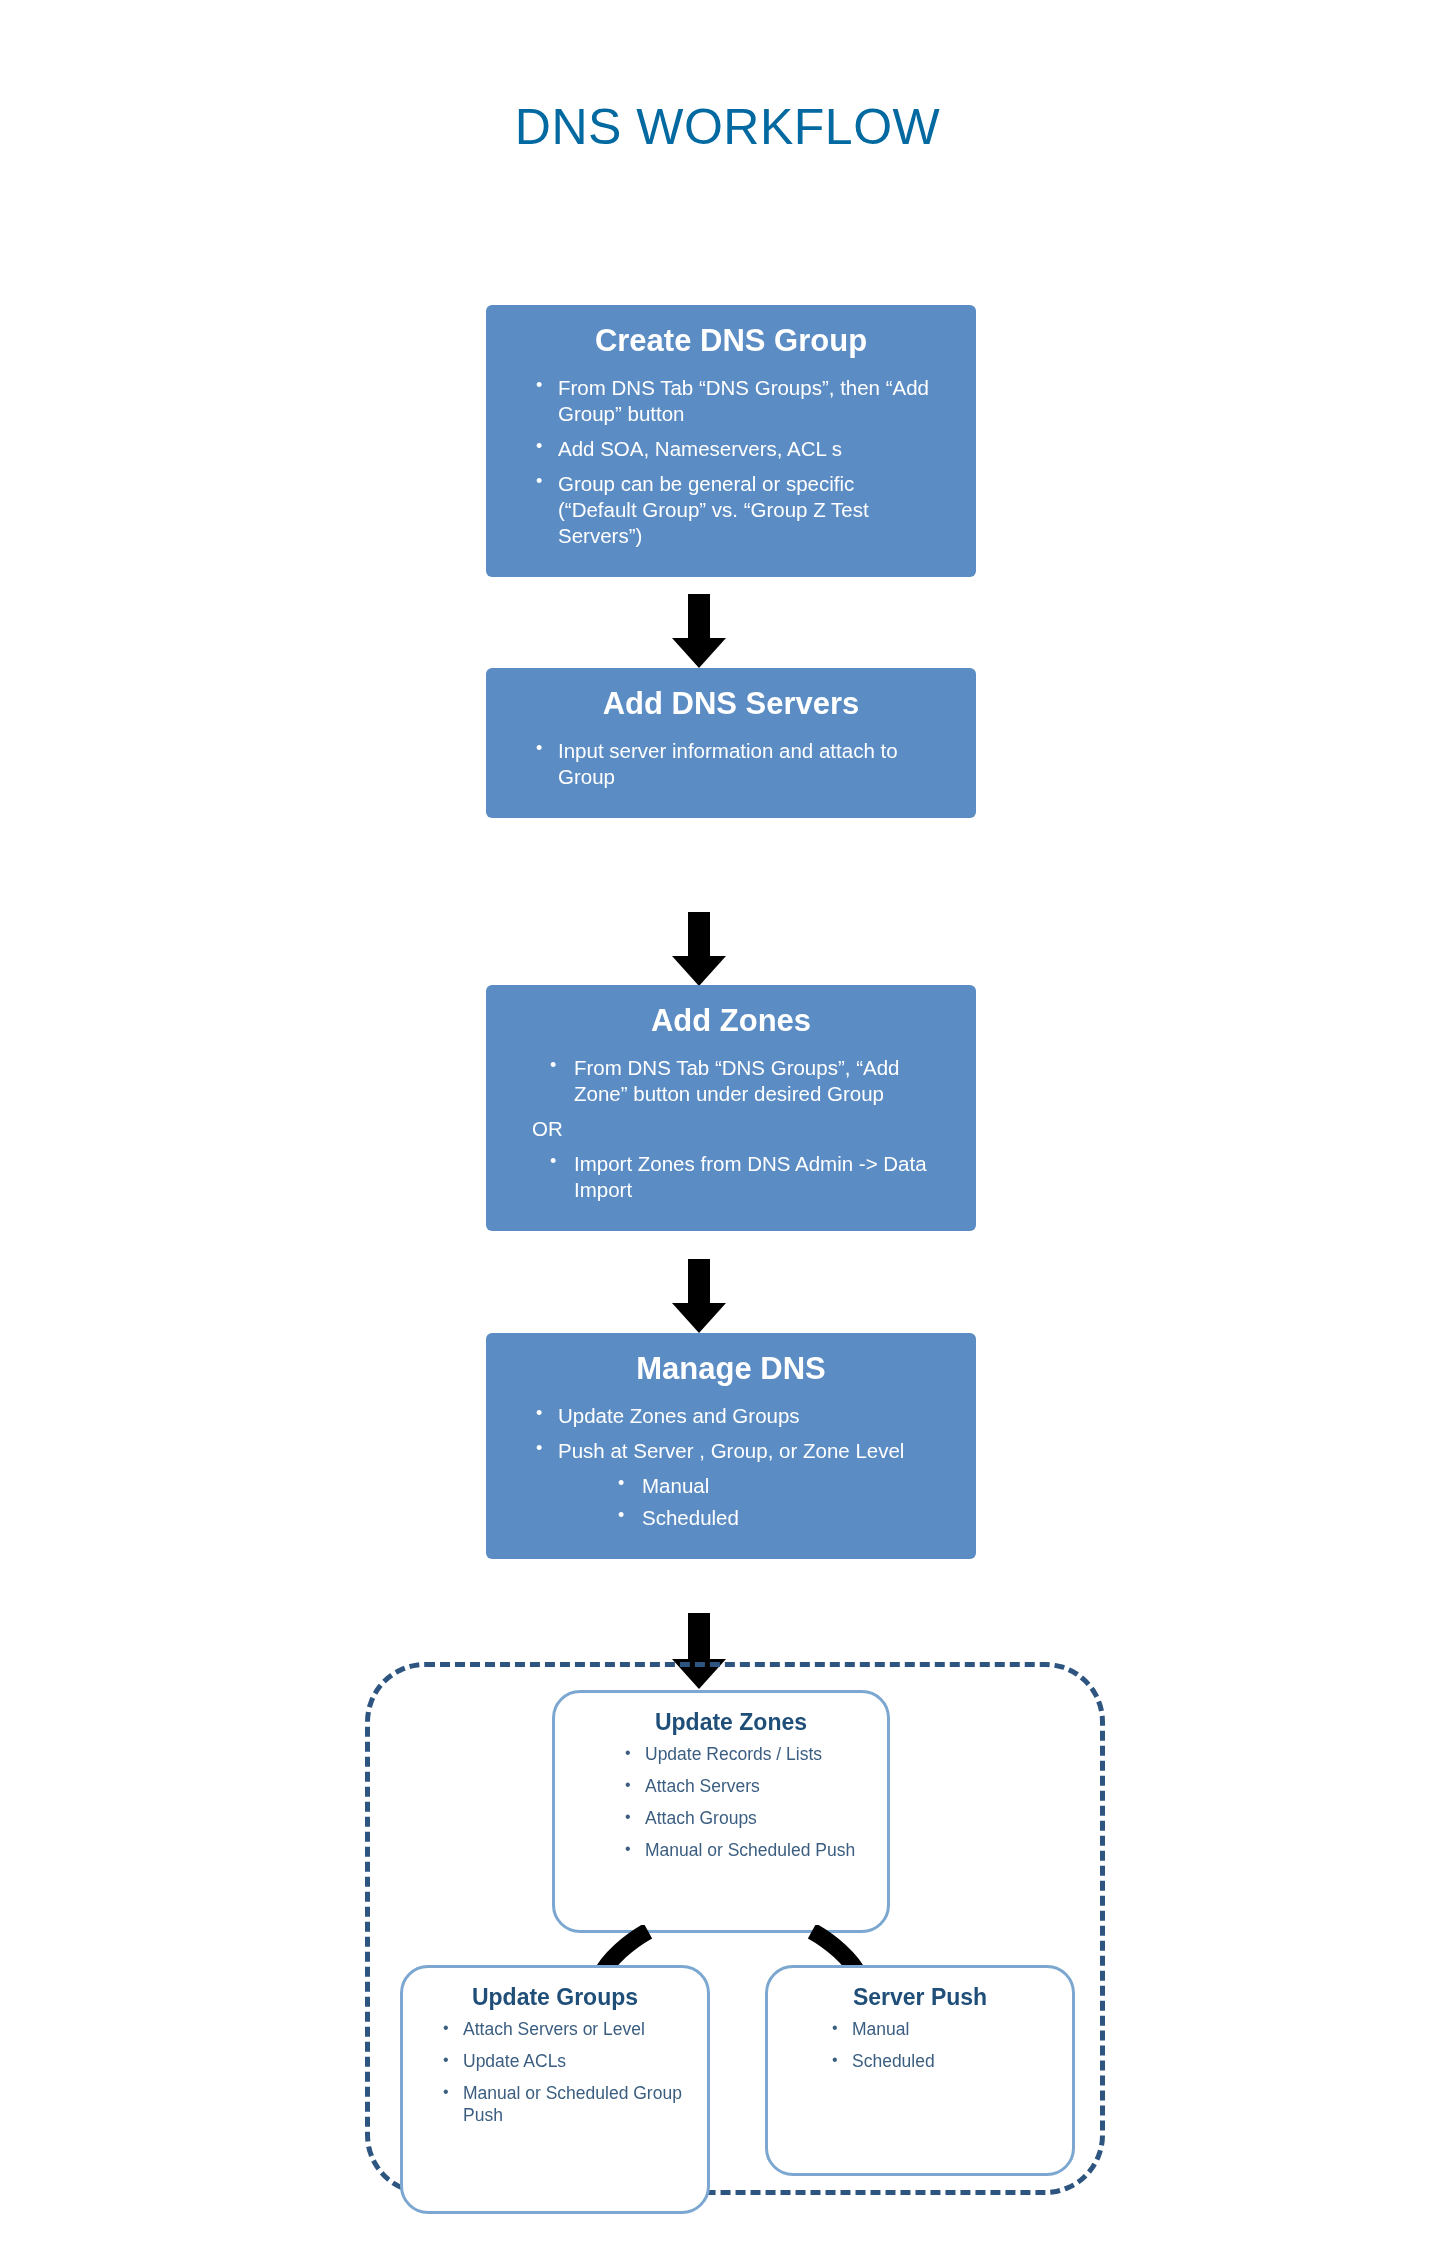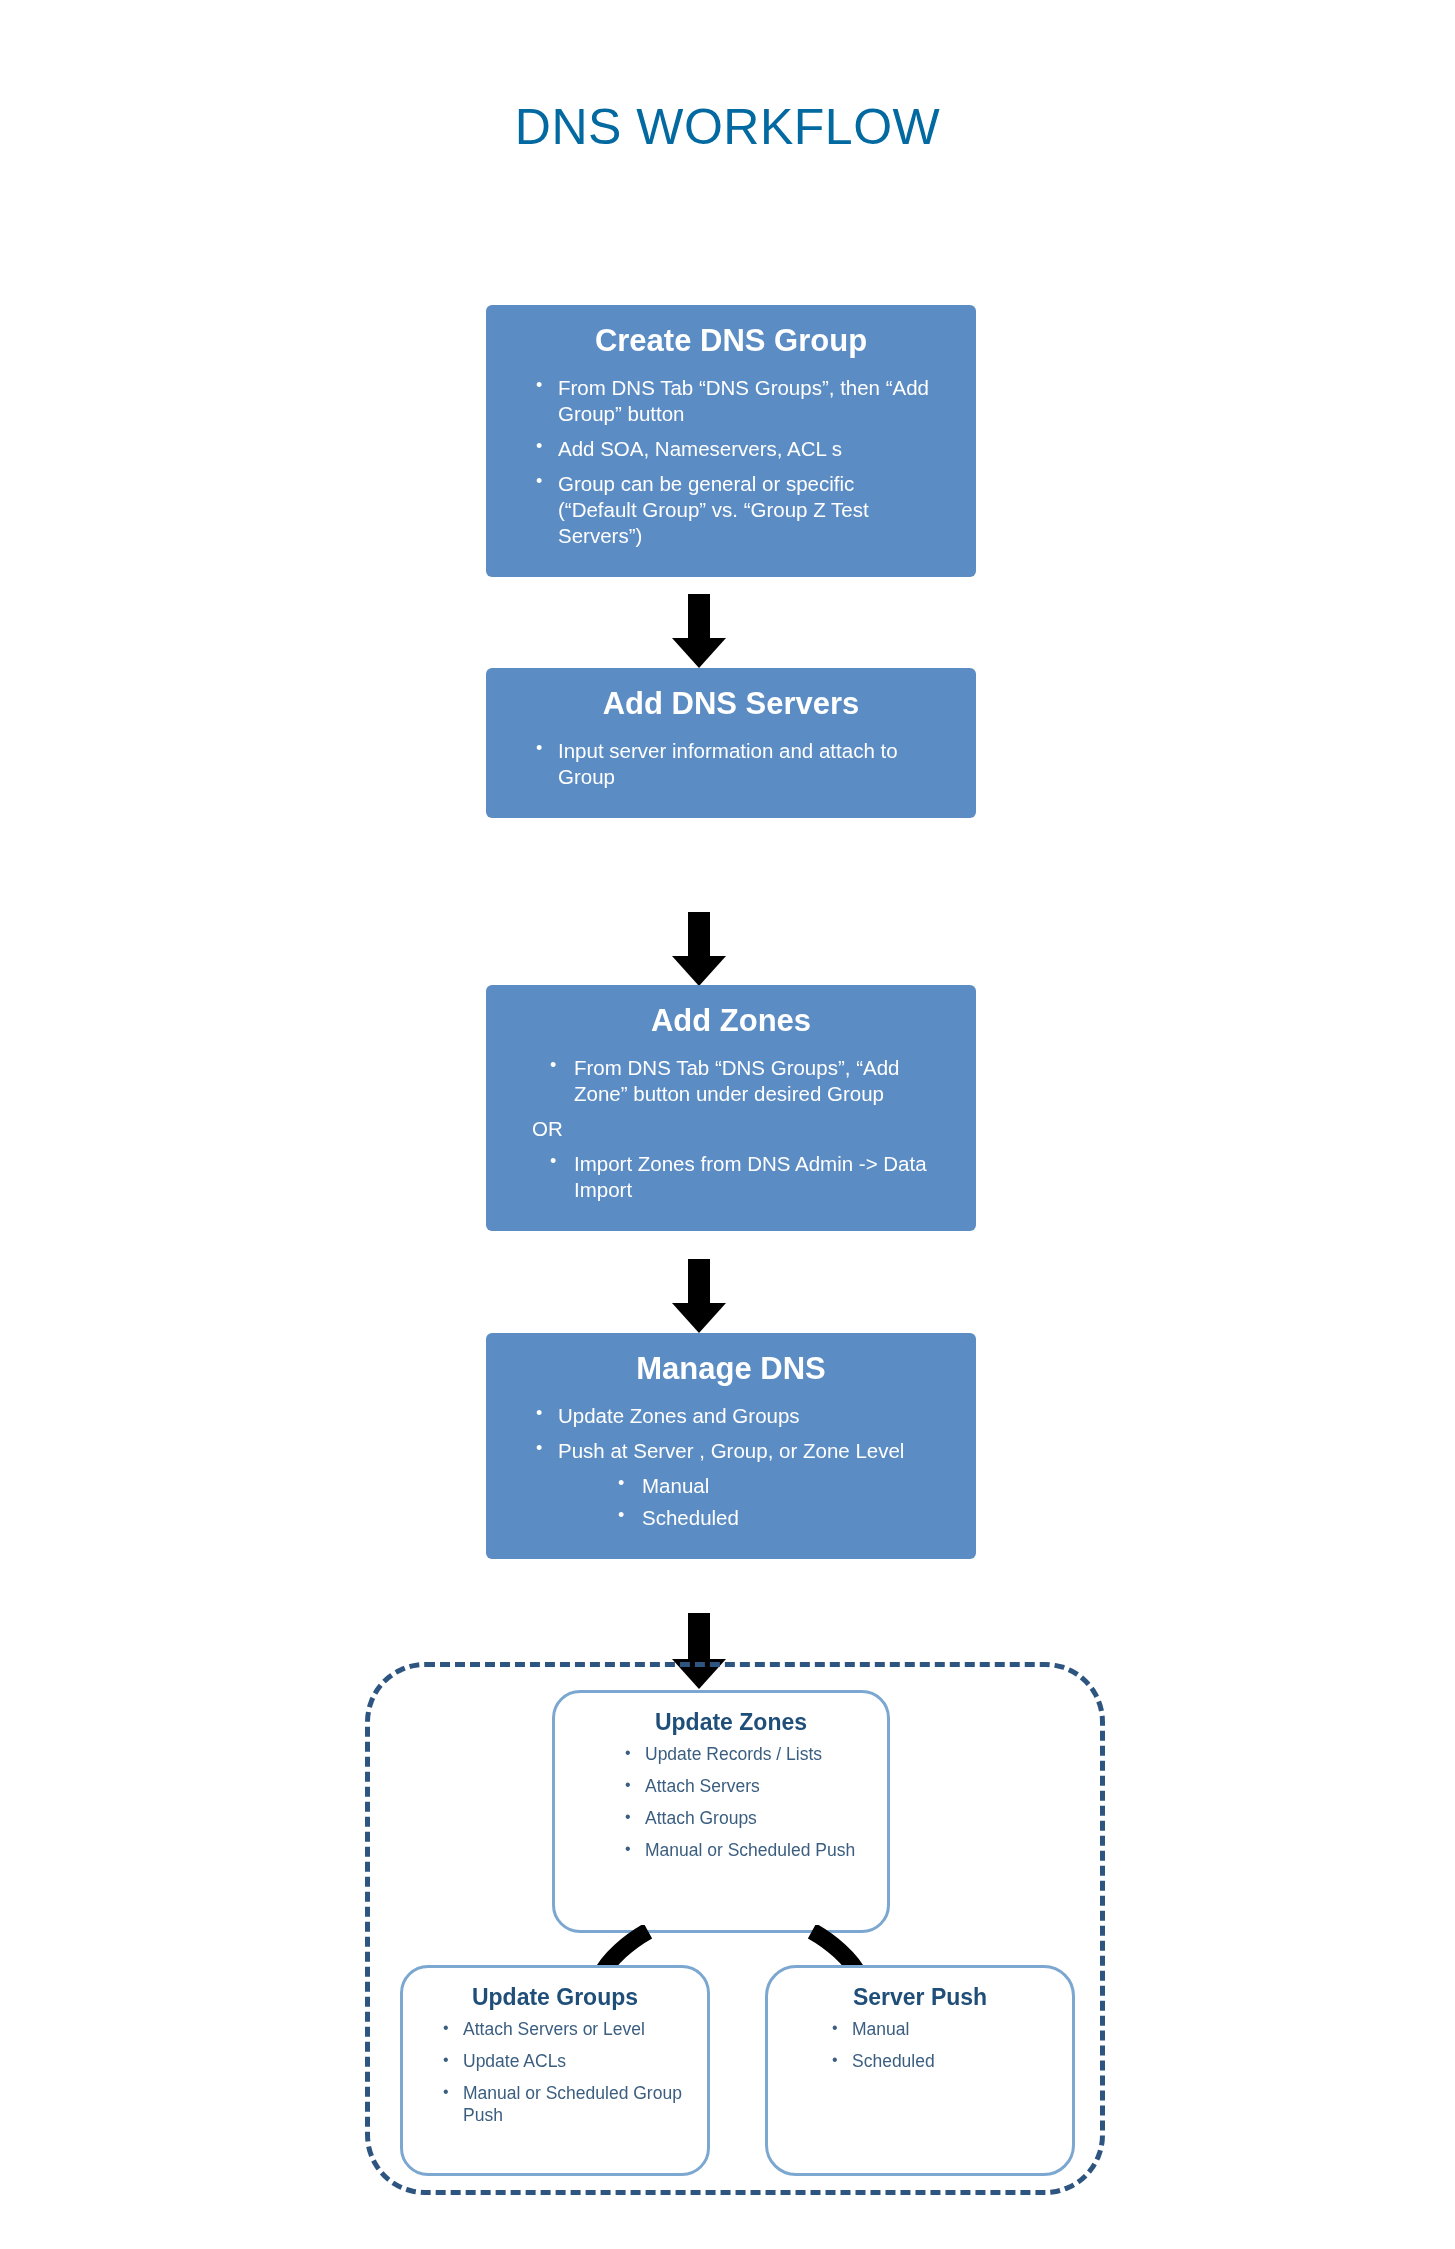--- a/index.html
+++ b/index.html
@@ -161,23 +161,23 @@
     content: "\2022";
     position: absolute;
     left: 6px;
     top: -1px;
     font-size: 16px;
     color: #3B5E80;
   }
 
   #box-update-zones  { left: 552px; top: 1690px; width: 338px; height: 243px; padding-left: 20px; }
   #box-update-zones ul { padding-left: 44px; }
-  #box-update-groups { left: 400px; top: 1965px; width: 310px; height: 211px; }
+  #box-update-groups { left: 400px; top: 1965px; width: 310px; height: 249px; }
   #box-update-groups ul { padding-left: 34px; }
-  #box-server-push   { left: 765px; top: 1965px; width: 310px; height: 211px; border-radius: 31px; }
+  #box-server-push   { left: 765px; top: 1965px; width: 310px; height: 211px; }
   #box-server-push ul { padding-left: 58px; }
 
   
   .split-arrows {
     position: absolute;
     left: 530px;
     top: 1925px;
     width: 400px;
     height: 110px;
   }

